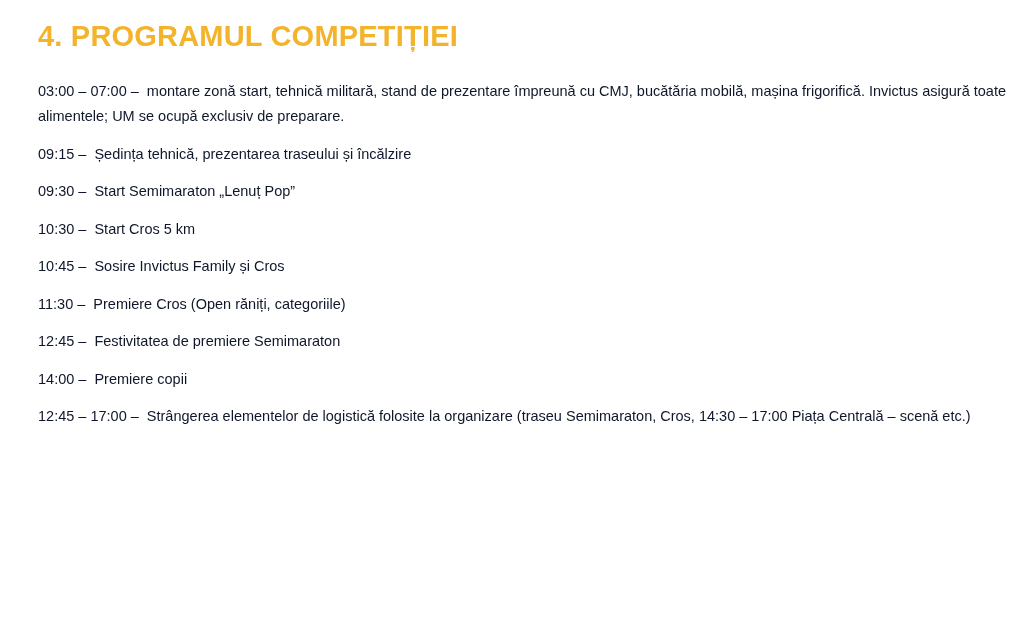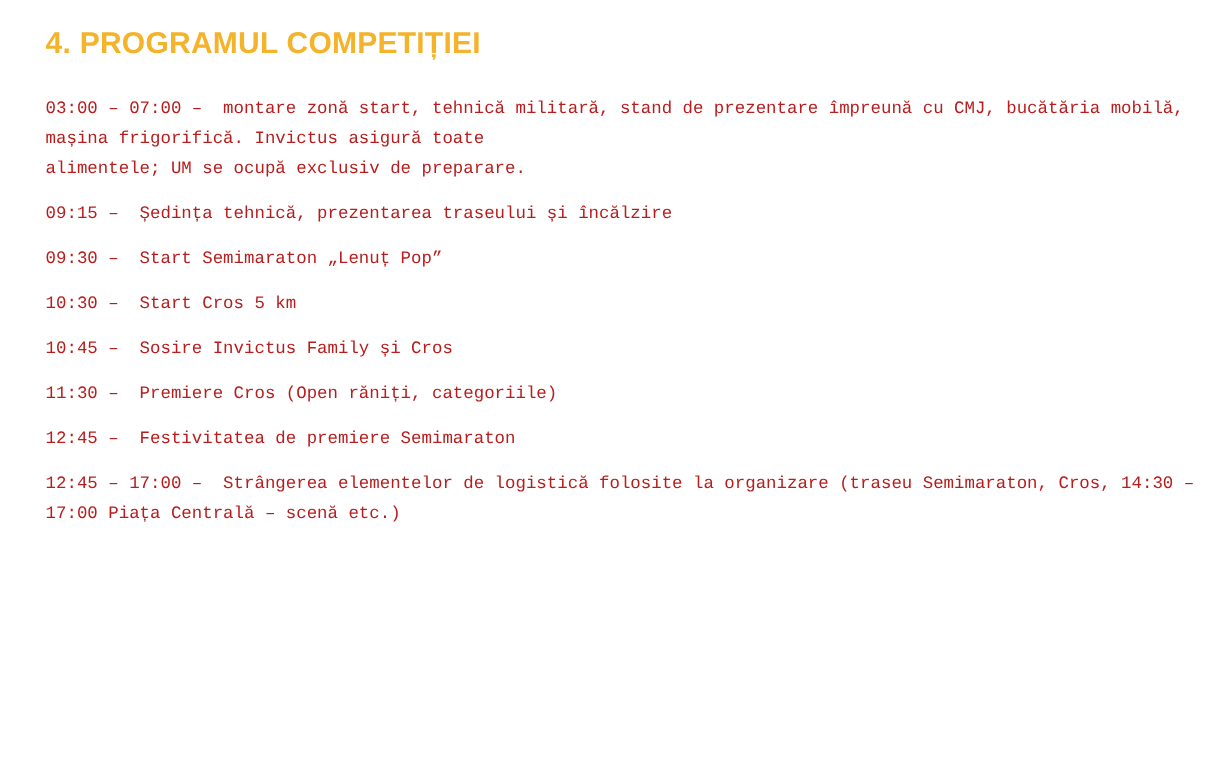--- a/index.html
+++ b/index.html
@@ -15,45 +15,45 @@
     box-sizing: border-box;
     width: 1024px;
     height: 644px;
     padding: 19px 6px 0 38px;
     background: #FFFFFF;
   }
   h1.section-heading {
     margin: 0 0 26px 0;
     font-family: "Liberation Sans", sans-serif;
     font-weight: 800;
-    font-size: 25px;
+    font-size: 29px;
     line-height: 34px;
     letter-spacing: 0.2px;
     color: #F3B32B;
     text-transform: uppercase;
   }
   .schedule p {
     margin: 0 0 12.5px 0;
     font-size: 14.5px;
     line-height: 25px;
-    color: #b91c1c;
+    color: #0f172a;
     white-space: pre-line; 
-    font-family: Liberation Mono, monospace;
   }
 </style>
 </head>
 <body>
 
 <main class="page">
   <h1 class="section-heading">4. PROGRAMUL COMPETIȚIEI</h1>
 
   <div class="schedule">
     <p>03:00 – 07:00 –&nbsp; montare zonă start, tehnică militară, stand de prezentare împreună cu CMJ, bucătăria mobilă, mașina frigorifică. Invictus asigură toate
 alimentele; UM se ocupă exclusiv de preparare.</p>
     <p>09:15 –&nbsp; Ședința tehnică, prezentarea traseului și încălzire</p>
     <p>09:30 –&nbsp; Start Semimaraton „Lenuț Pop”</p>
     <p>10:30 –&nbsp; Start Cros 5 km</p>
     <p>10:45 –&nbsp; Sosire Invictus Family și Cros</p>
     <p>11:30 –&nbsp; Premiere Cros (Open răniți, categoriile)</p>
     <p>12:45 –&nbsp; Festivitatea de premiere Semimaraton</p>
+    <p>14:00 –&nbsp; Premiere copii</p>
     <p>12:45 – 17:00 –&nbsp; Strângerea elementelor de logistică folosite la organizare (traseu Semimaraton, Cros, 14:30 – 17:00 Piața Centrală – scenă etc.)</p>
   </div>
 </main>
 
 </body></html>

